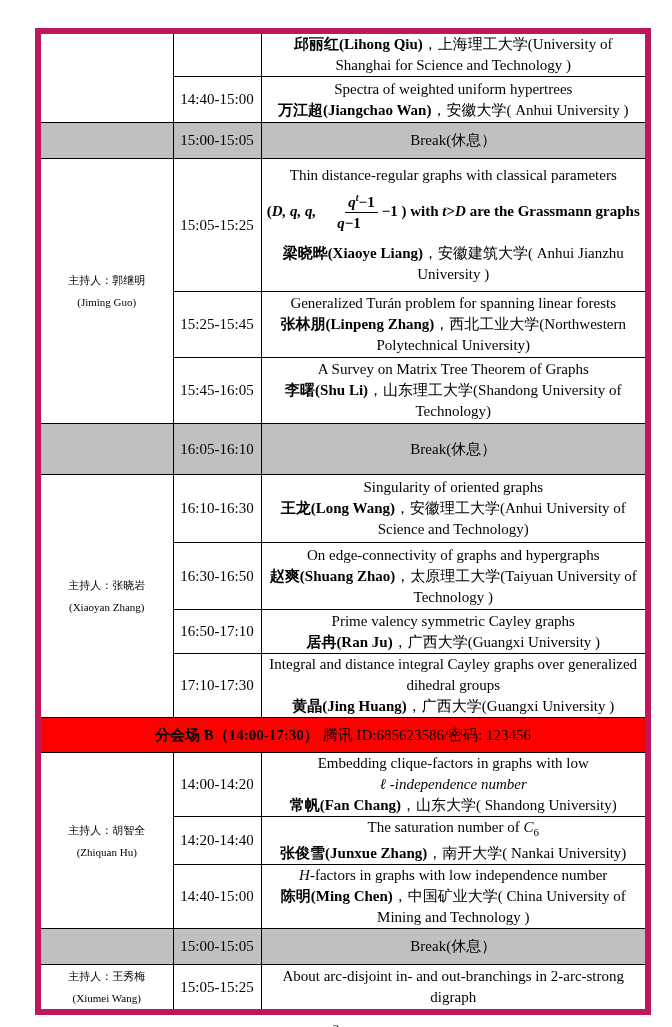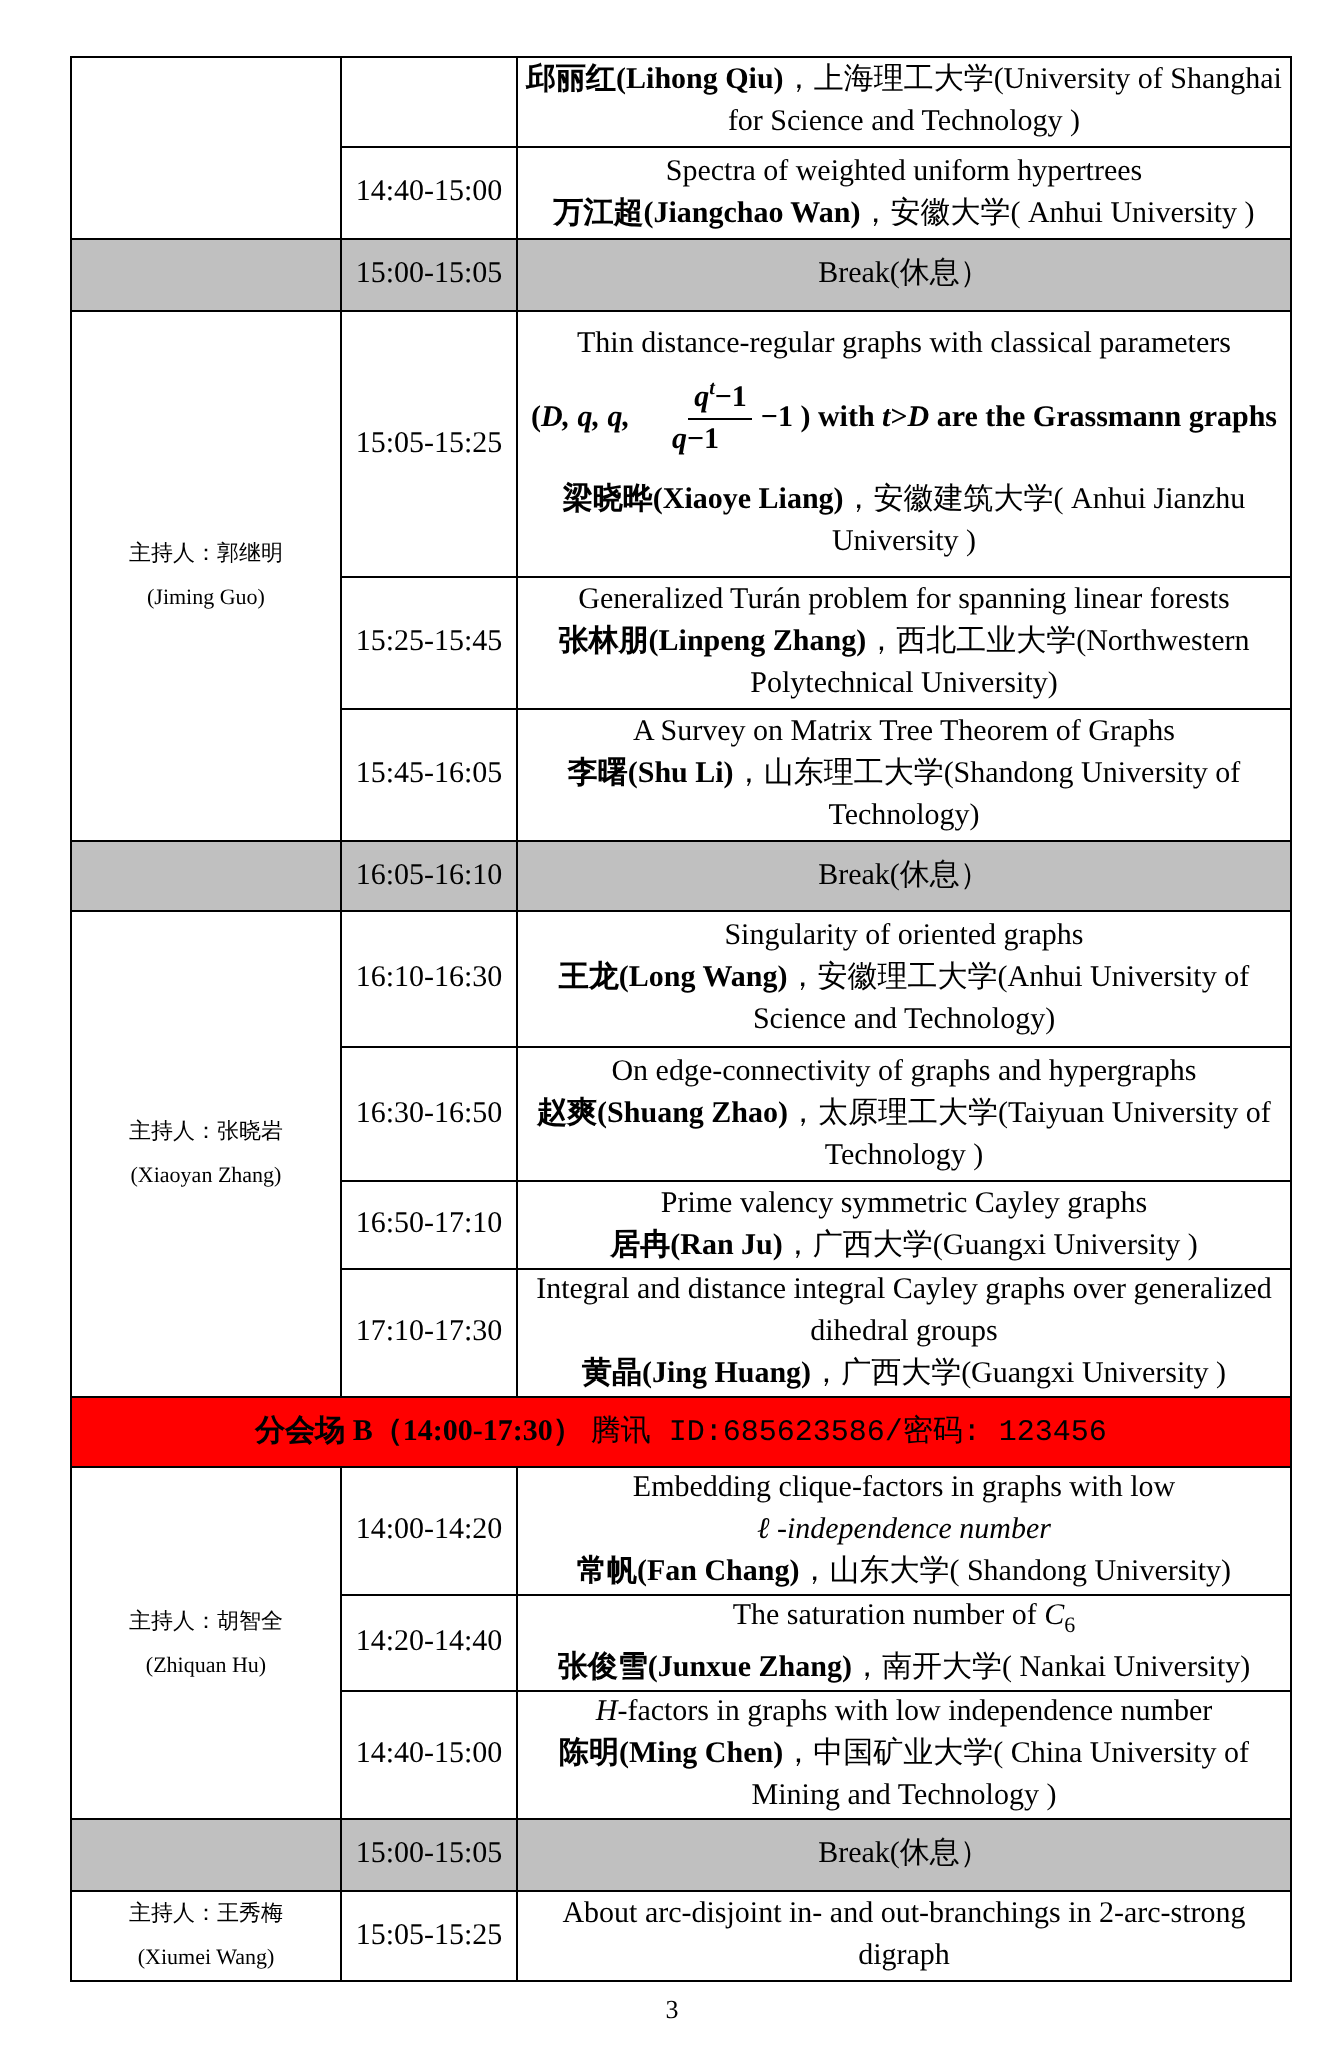--- a/index.html
+++ b/index.html
@@ -1,27 +1,27 @@
 <!DOCTYPE html>
 <html><head>
 <meta charset="utf-8">
 <style>
   html,body{margin:0;padding:0;background:#ffffff;}
   body{width:672px;height:1027px;overflow:hidden;color:#000;
        font-family:"Liberation Serif","DejaVu Serif",serif;}
   table.schedule{border-collapse:collapse;table-layout:fixed;
-       margin:28px 0 0 35px;width:610px;border:1px solid #be185d;}
+       margin:28px 0 0 35px;width:610px;border:6px solid #be185d;}
   td{border:1px solid #000;padding:0 4px;font-size:15px;line-height:21px;
      text-align:center;vertical-align:middle;overflow:hidden;}
   td.chair{width:135px;font-size:11px;line-height:22px;}
   td.time{width:88px;white-space:nowrap;}
   td.talk{width:387px;}
   .gray{background:#c0c0c0;}
   .banner{background:#ff0000;font-size:15px;}
-  .banner-rest{margin-left:4px;font-family:Liberation Mono, monospace;}
+  .banner-rest{margin-left:4px;}
   .b{font-weight:bold;}
   .it{font-style:italic;}
   .title{margin:0;text-align:center;}
   .tall-title{margin-bottom:4px;}
   .formula{margin:4px 0 8px 0;white-space:nowrap;font-weight:bold;}
   .frac{display:inline-block;vertical-align:middle;text-align:center;
         margin:0 4px;position:relative;top:-2px;}
   .frac .num{display:block;border-bottom:1px solid #000;padding:0 3px;line-height:20px;margin-left:25px;}
   .frac .den{display:block;line-height:20px;}
   sup{font-size:10px;}
@@ -82,21 +82,21 @@
     </td>
   </tr>
   <tr style="height:66px">
     <td class="time"><span>15:45-16:05</span></td>
     <td class="talk">
       <div class="title">A Survey on Matrix Tree Theorem of Graphs</div>
       <div><span class="b">李曙(Shu Li)</span><span>，山东理工大学(Shandong University of Technology)</span></div>
     </td>
   </tr>
 
-  <tr style="height:35px">
+  <tr style="height:51px">
     <td class="chair gray"></td>
     <td class="time gray"><span>16:05-16:10</span></td>
     <td class="talk gray">Break(休息）</td>
   </tr>
 
   <tr style="height:68px">
     <td class="chair" rowspan="4">
       <div>主持人：张晓岩</div>
       <div>(Xiaoyan Zhang)</div>
     </td>

